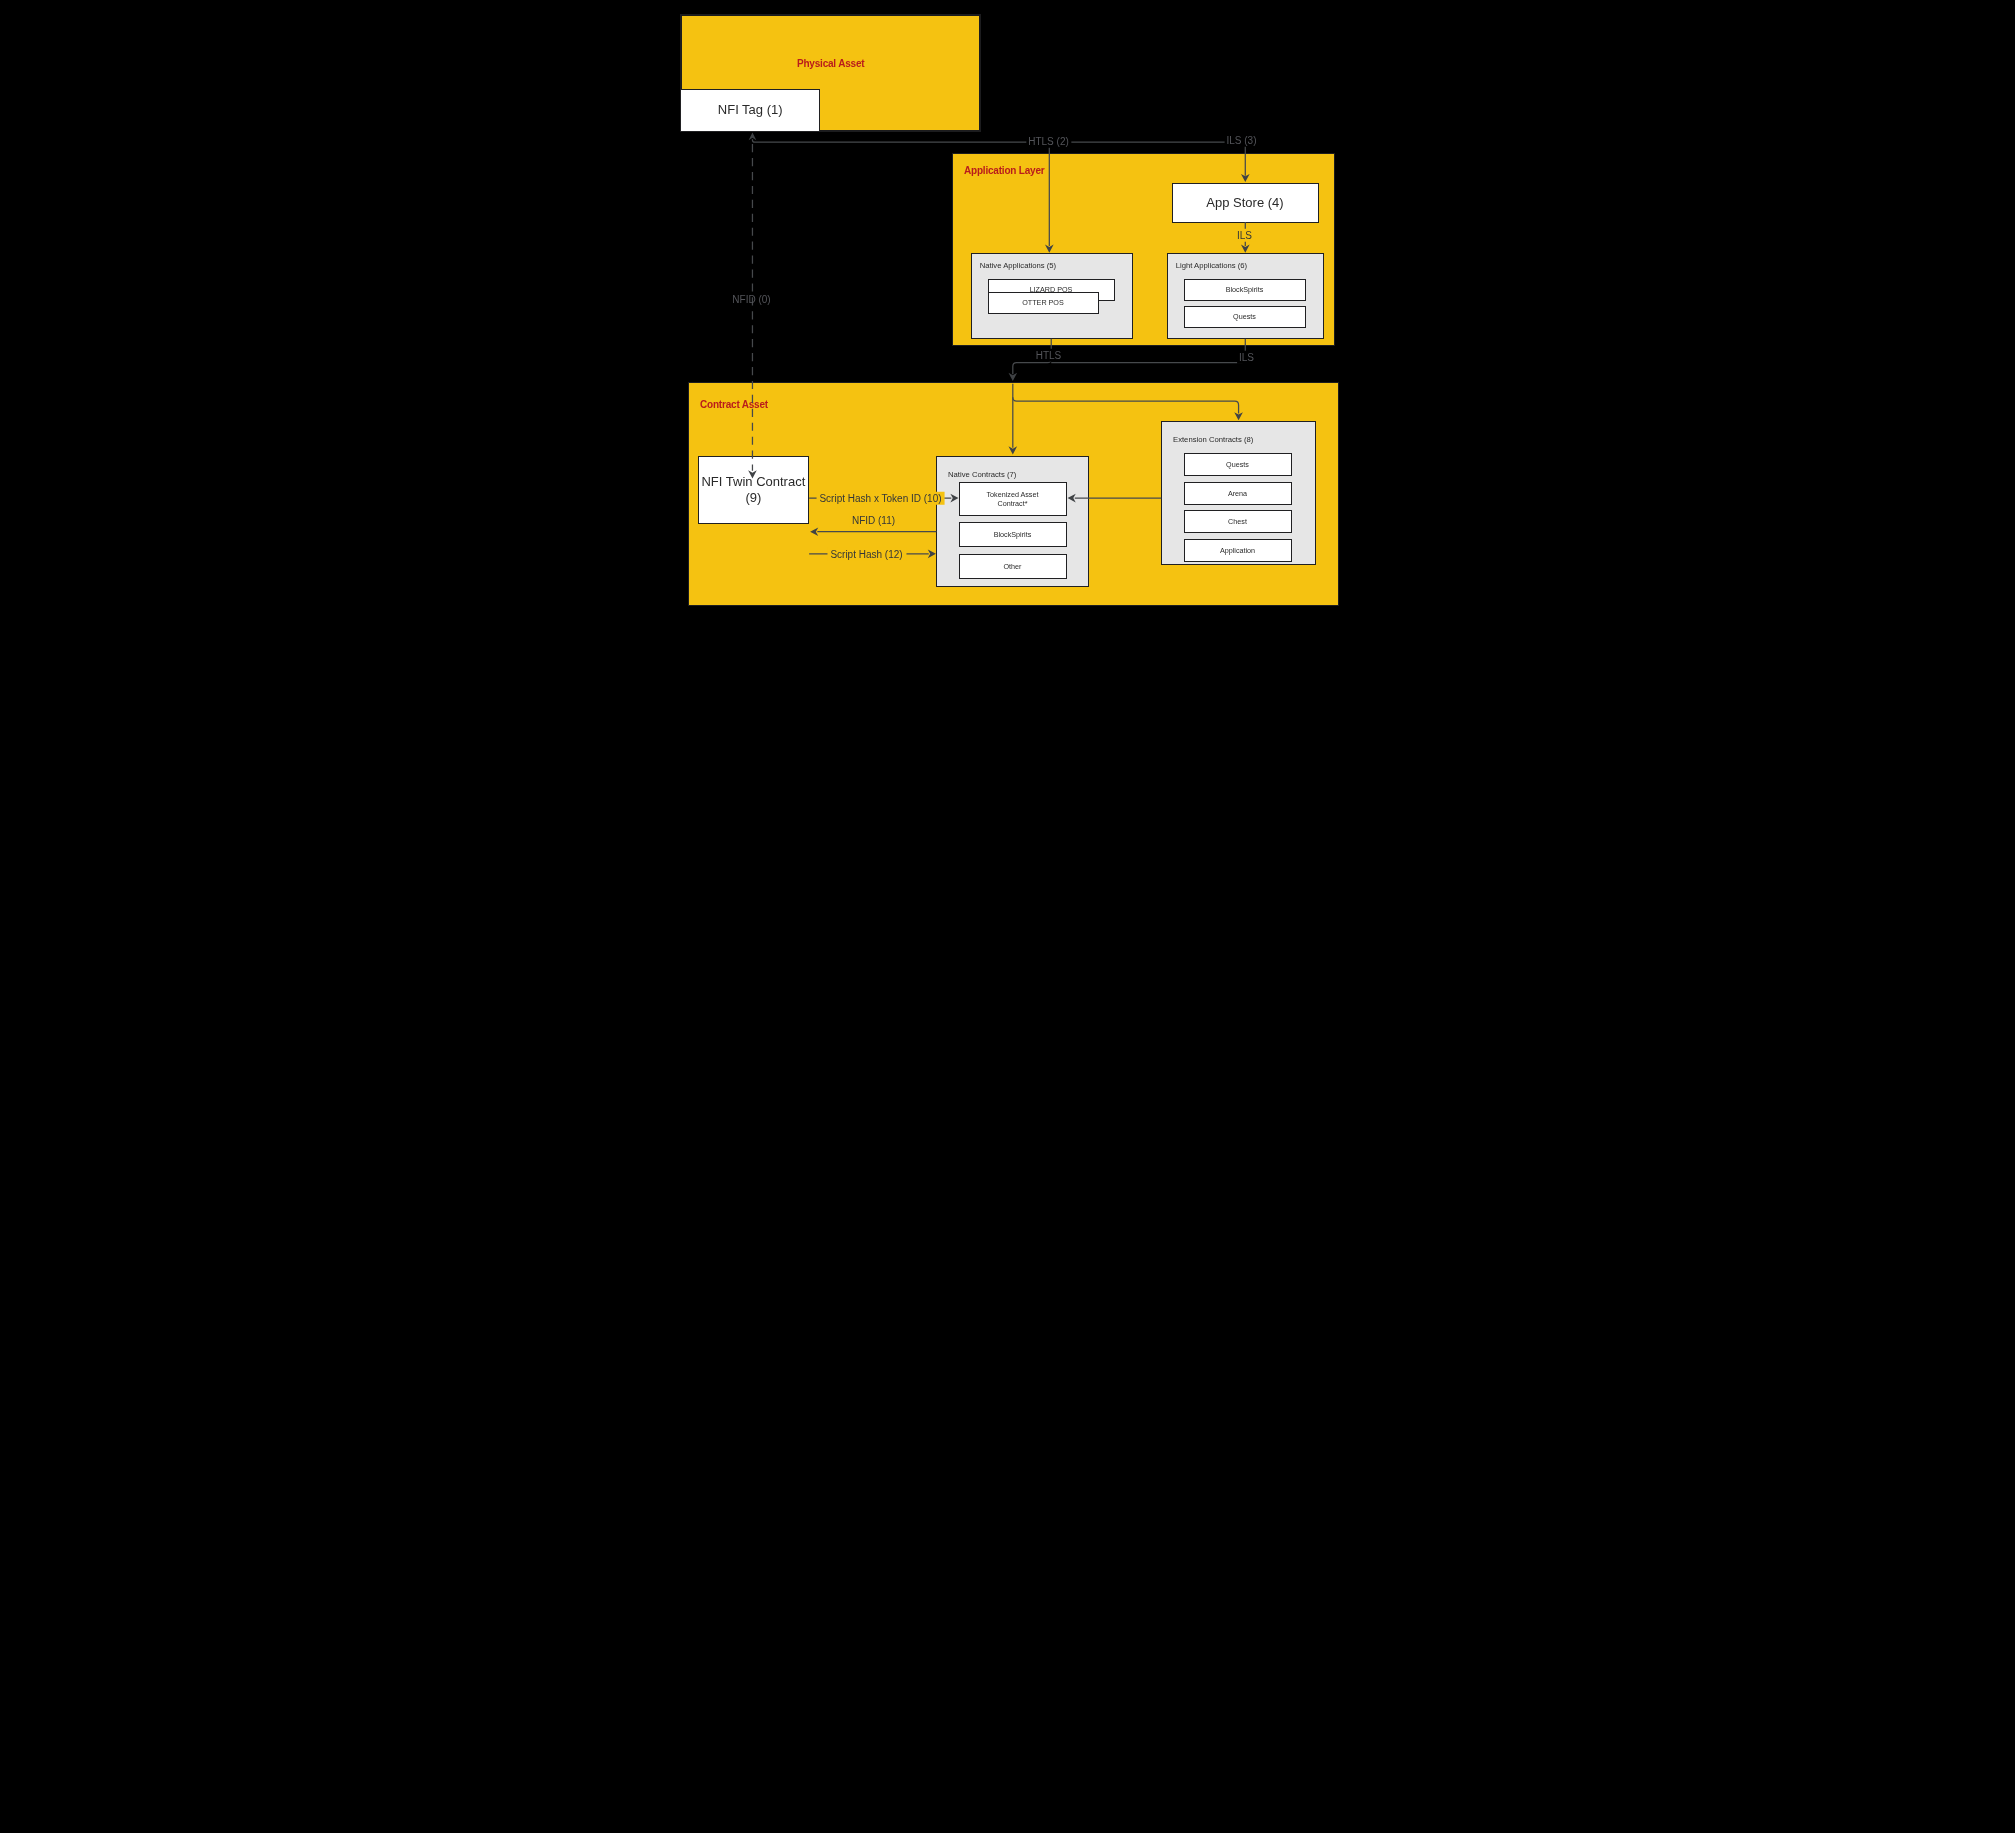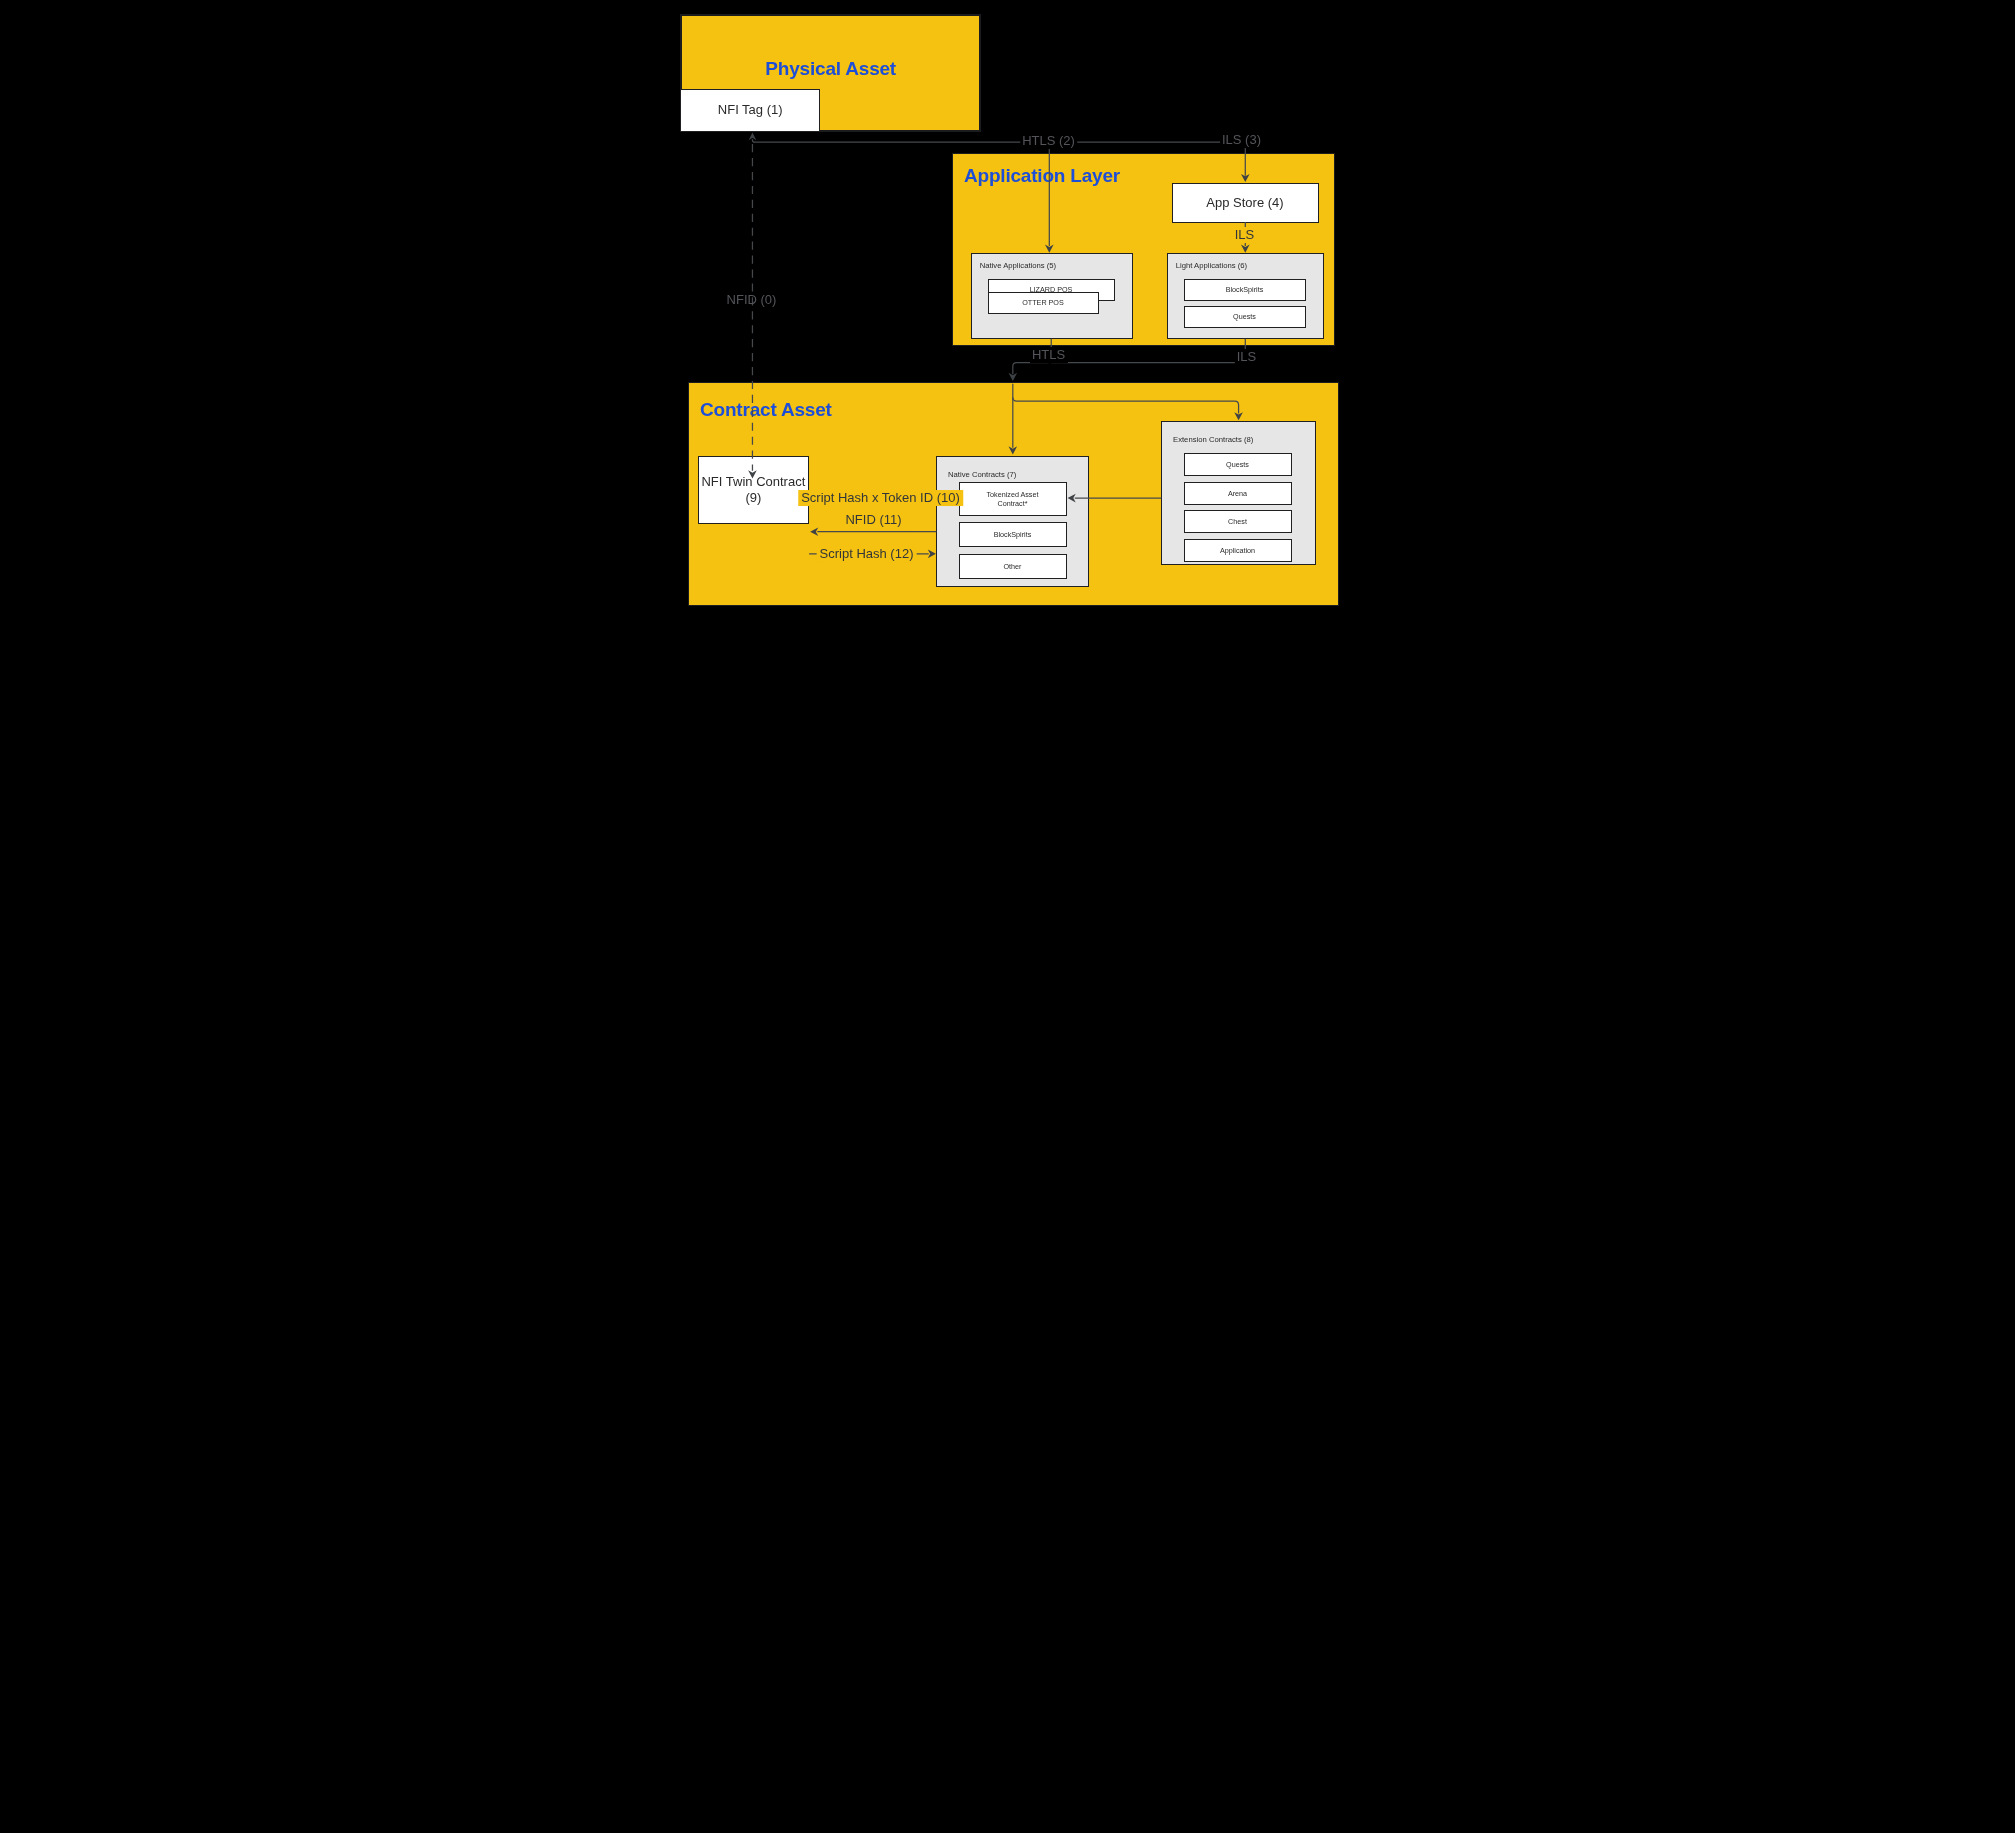--- a/index.html
+++ b/index.html
@@ -5,38 +5,38 @@
   html,body{margin:0;padding:0;background:#000;}
   .stage{
     position:relative;width:672px;height:611px;background:#000;
     font-family:"Liberation Sans", sans-serif;overflow:hidden;margin:0 auto;
   }
   .abs{position:absolute;box-sizing:border-box;}
   .layer{
     background:#F5C211;border:1.9px solid #1C1C1E;
   }
   .layer-title{
-    position:absolute;font-weight:bold;font-size:19px;color:#1d4ed8;
+    position:absolute;font-weight:bold;font-size:10px;color:#b91c1c;
     letter-spacing:-0.2px;white-space:nowrap;
   }
   .container{
     background:#E6E6E6;border:1.4px solid #202022;
   }
   .container-title{
     position:absolute;font-size:7.7px;color:#2a2a2a;white-space:nowrap;
   }
   .node{
     background:#fff;border:1.4px solid #202022;display:flex;
     align-items:center;justify-content:center;text-align:center;
     font-size:13px;color:#2a2a2a;line-height:1.25;
   }
   .node.small{border-width:1.2px;font-size:7.2px;}
   .conn-label{
     position:absolute;transform:translate(-50%,-50%);white-space:nowrap;
-    font-size:13px;line-height:1.15;
+    font-size:10px;line-height:1.15;
   }
   .on-dark{color:#54555A;background:#000;padding:0.5px 2.4px;}
   .on-dark.nobg{background:transparent;padding:0;}
   .on-yellow{color:#333638;background:#F5C211;padding:0.5px 3.4px;}
   svg.wires{position:absolute;left:0;top:0;pointer-events:none;}
   svg.wires path{stroke:#46494C;stroke-width:2.6;fill:none;}
   svg.wires path.dashed{stroke-dasharray:17 12;}
   svg.wires polygon{fill:#3F4245;stroke:none;}
   .wrap-140{display:block;width:72px;margin:12px auto;}
 </style>

